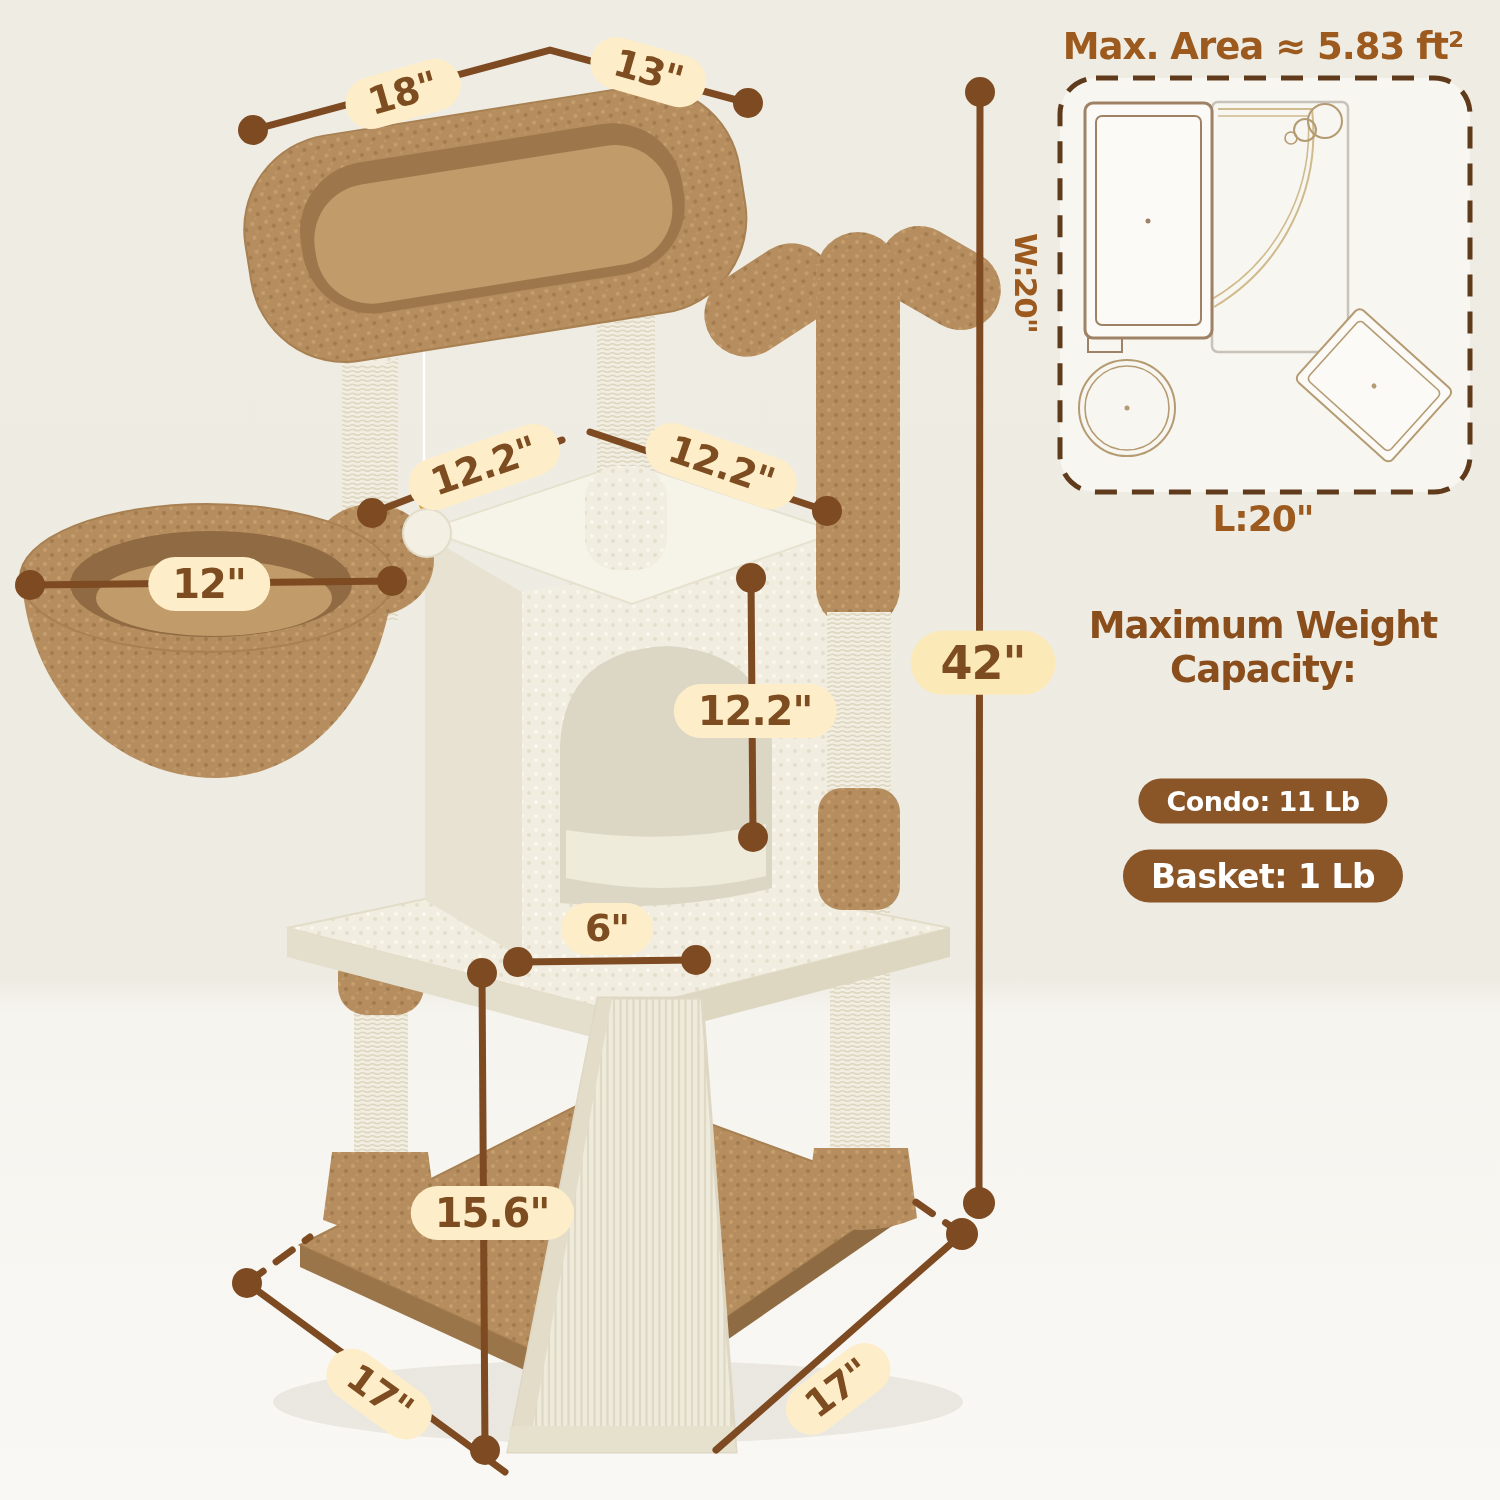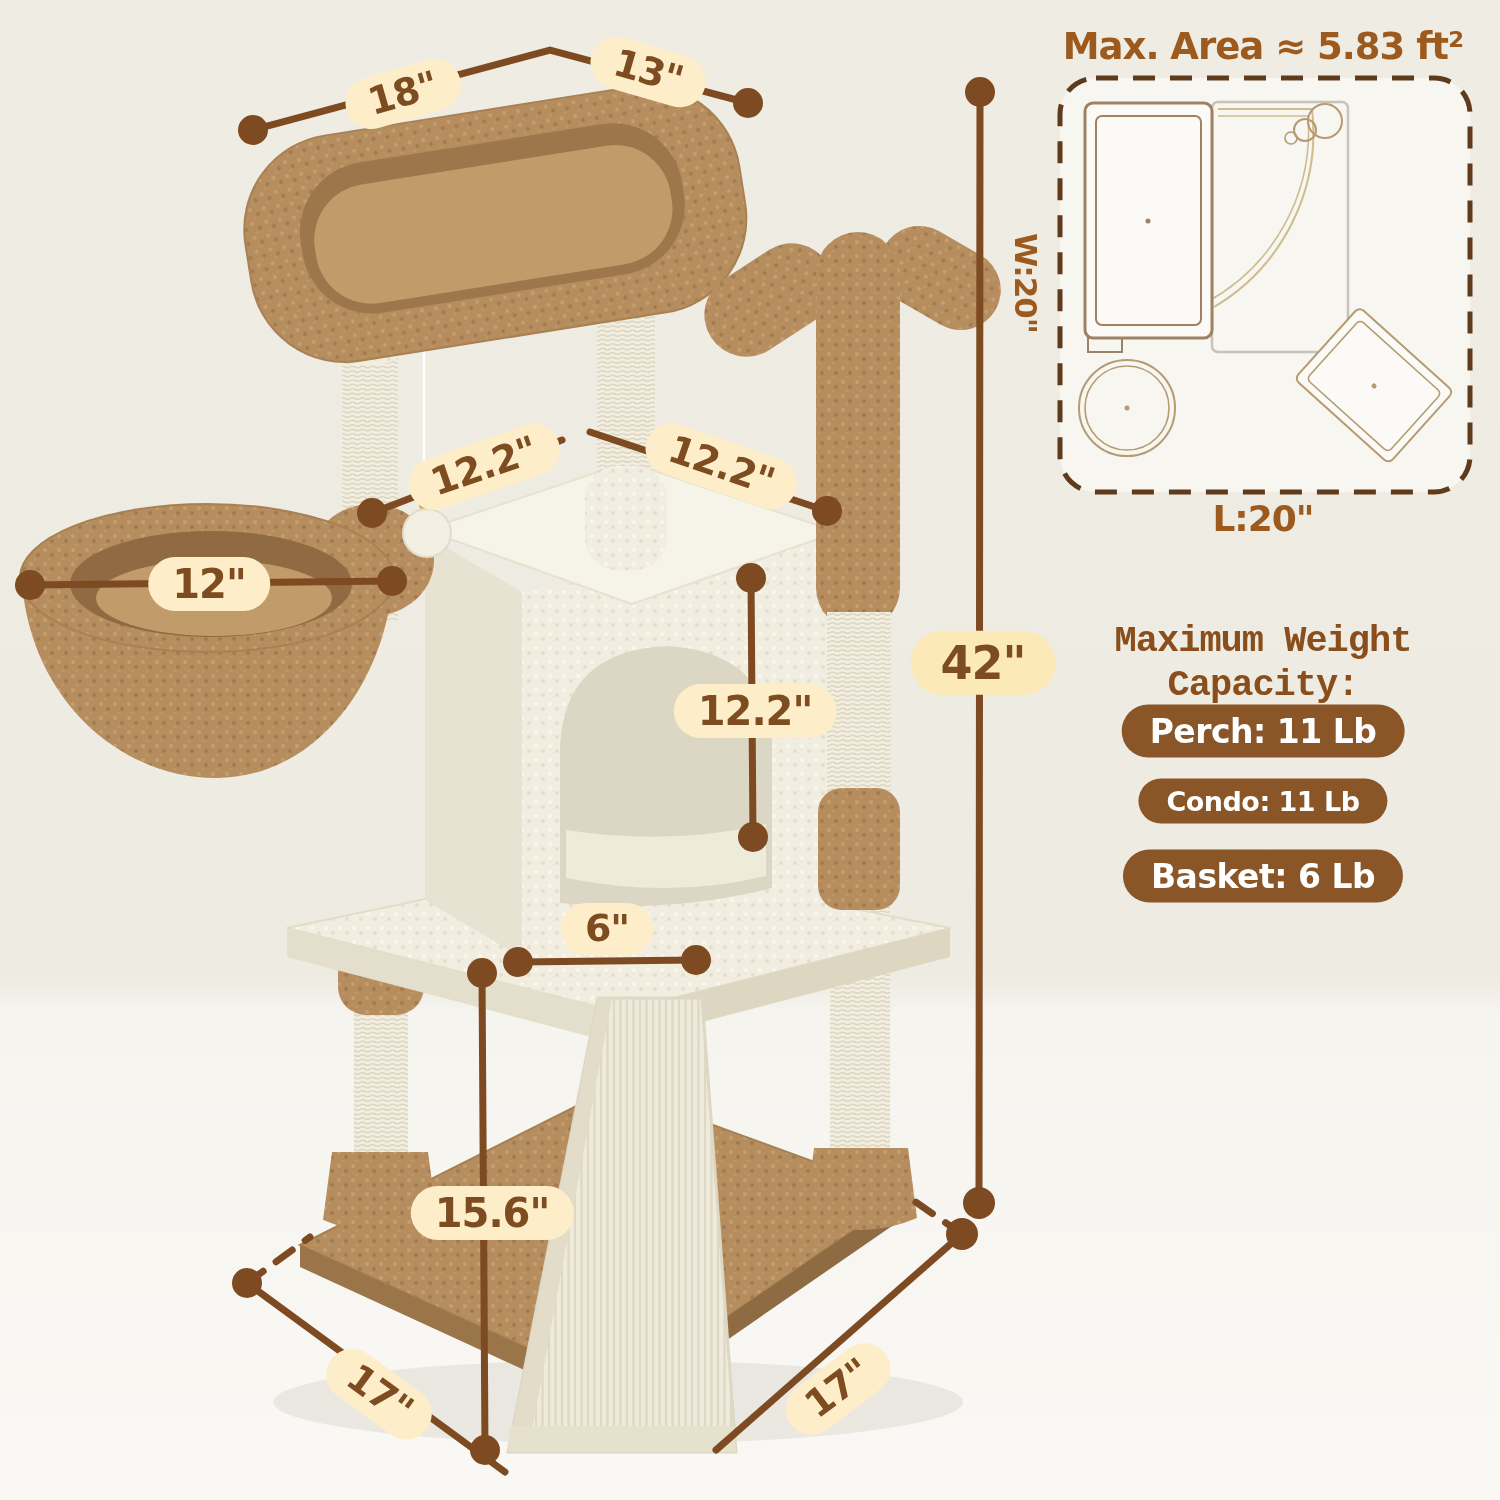--- a/index.html
+++ b/index.html
@@ -212,19 +212,18 @@
   <div class="pill" style="left:607px;top:929px;font-size:38px;">6"</div>
   <div class="pill" style="left:492px;top:1213px;font-size:40px;">15.6"</div>
   <div class="pill" style="left:379px;top:1394px;font-size:38px;--rot:36deg">17"</div>
   <div class="pill" style="left:838px;top:1389px;font-size:38px;--rot:-37deg">17"</div>
   <div class="pill big" style="left:983px;top:663px;font-size:46px;">42"</div>
 
   <div class="brown-head" style="left:1263px;top:46px;font-size:37px;">Max. Area ≈ 5.83 ft²</div>
   <div class="brown-head" style="left:1026px;top:283px;font-size:31px;--rot:90deg">W:20"</div>
   <div class="brown-head" style="left:1263px;top:518px;font-size:36px;">L:20"</div>
 
-  <div class="cap-head" style="left:1263px;top:664px;font-size:37px;font-family:Liberation Mono, monospace;"><span>Maximum Weight</span><br>
+  <div class="cap-head" style="left:1263px;top:648px;font-size:37px;"><span>Maximum Weight</span><br>
        <span>Capacity:</span></div>
-  <div class="badge" style="left:1263px;top:731px;font-size:33px;">Perch: 11 Lb</div>
   <div class="badge" style="left:1263px;top:801px;font-size:27px;">Condo: 11 Lb</div>
-  <div class="badge" style="left:1263px;top:876px;font-size:33px;">Basket: 6 Lb</div>
+  <div class="badge" style="left:1263px;top:876px;font-size:33px;">Basket: 1 Lb</div>
 
 </div>
 
 </body></html>

